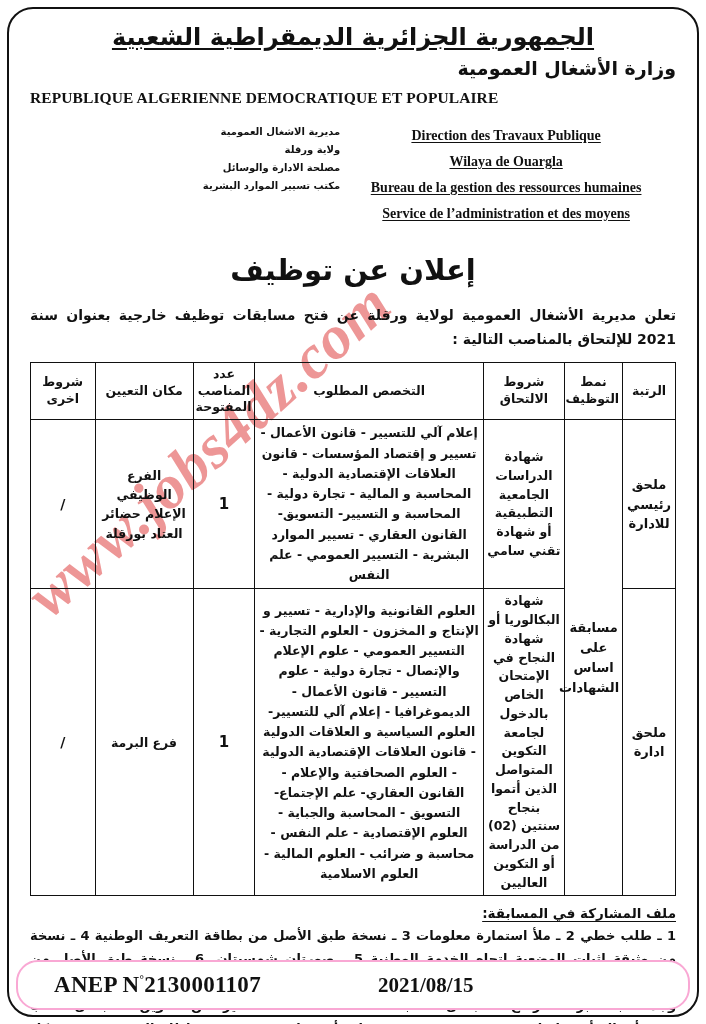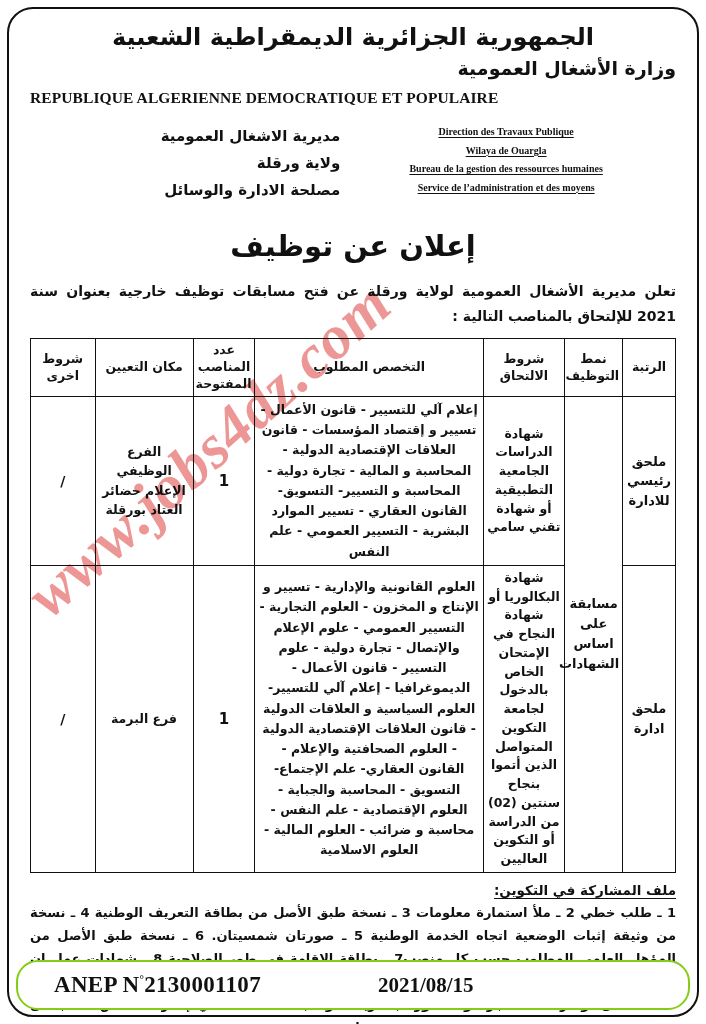--- a/index.html
+++ b/index.html
@@ -57,20 +57,21 @@
     direction:ltr;
   }
 
   
   .hdr-ar1{
     text-align:center;
     font-family:"DejaVu Sans","Liberation Sans",sans-serif;
     font-weight:bold;
     font-size:24px;
     line-height:1.25;
+    text-decoration:underline;
     text-underline-offset:3px;
     margin:6px 0 2px 0;
   }
   .hdr-ar2{
     font-family:"DejaVu Sans","Liberation Sans",sans-serif;
     font-weight:bold;
     font-size:19px;
     line-height:1.3;
     margin:4px 0 6px 0;
   }
@@ -89,31 +90,31 @@
     display:flex;
     justify-content:space-between;
     align-items:flex-start;
     margin-top:14px;
     padding:0 4px;
   }
   .org-ar{
     text-align:right;
     font-family:"DejaVu Sans","Liberation Sans",sans-serif;
     font-weight:bold;
-    font-size:15px;
+    font-size:10px;
     line-height:1.78;
     width:48%;
   }
   .org-fr{
     direction:ltr;
     text-align:center;
     width:52%;
     font-family:"Liberation Serif",serif;
     font-weight:bold;
-    font-size:10px;
+    font-size:14px;
     line-height:1.85;
   }
   .org-fr div{
     text-decoration:underline;
     text-underline-offset:2px;
   }
 
   
   .title{
     text-align:center;
@@ -192,21 +193,21 @@
     text-align:justify;
     text-align-last:right;
   }
   .note-body.center-last{text-align-last:center;}
 
   
   .footer{
     position:absolute;
     left:16px;right:16px;bottom:14px;
     height:46px;
-    border:2px solid #84cc16;
+    border:2px solid #f9a8d4;
     border-radius:22px;
     display:flex;
     align-items:center;
     direction:ltr;
     z-index:4;
     background:#fff;
   }
   .anep{
     font-family:"Liberation Serif",serif;
     font-weight:bold;
@@ -247,20 +248,21 @@
       <div class="org-fr">
         <div>Direction des Travaux Publique</div>
         <div>Wilaya de Ouargla</div>
         <div>Bureau de la gestion des ressources humaines</div>
         <div>Service de l’administration et des moyens</div>
       </div>
       <div class="org-ar">
         <div>مديرية الاشغال العمومية</div>
         <div>ولاية ورقلة</div>
         <div>مصلحة الادارة والوسائل</div>
+        <div>مكتب تسيير الموارد البشرية</div>
       </div>
     </div>
 
     <div class="title">إعلان عن توظيف</div>
     <div class="lead">تعلن مديرية الأشغال العمومية لولاية ورقلة عن فتح مسابقات توظيف خارجية بعنوان سنة 2021 للإلتحاق بالمناصب التالية :</div>
 
     <table class="jobs">
       <colgroup>
         <col class="c-rank">
           <col class="c-mode">
@@ -296,21 +298,21 @@
           <td class="cond">شهادة البكالوريا أو شهادة النجاح في الإمتحان الخاص بالدخول لجامعة التكوين المتواصل الذين أتموا بنجاح سنتين (02) من الدراسة أو التكوين العاليين</td>
           <td class="spec">العلوم القانونية والإدارية - تسيير و الإنتاج و المخزون - العلوم التجارية - التسيير العمومي - علوم الإعلام والإتصال - تجارة دولية - علوم التسيير - قانون الأعمال - الديموغرافيا - إعلام آلي للتسيير- العلوم السياسية و العلاقات الدولية - قانون العلاقات الإقتصادية الدولية - العلوم الصحافتية والإعلام - القانون العقاري- علم الإجتماع- التسويق - المحاسبة والجباية - العلوم الإقتصادية - علم النفس - محاسبة و ضرائب - العلوم المالية - العلوم الاسلامية</td>
           <td class="count">1</td>
           <td class="place">فرع البرمة</td>
           <td class="other">/</td>
         </tr>
       </tbody>
     </table>
 
     <div class="notes">
-      <div class="note-head">ملف المشاركة في التكوين:</div>
+      <div class="note-head">ملف المشاركة في المسابقة:</div>
       <div class="note-body center-last">1 ـ طلب خطي 2 ـ ملأ استمارة معلومات 3 ـ نسخة طبق الأصل من بطاقة التعريف الوطنية 4 ـ نسخة من وثيقة إثبات الوضعية اتجاه الخدمة الوطنية 5 ـ صورتان شمسيتان. 6 ـ نسخة طبق الأصل من المؤهل العلمي المطلوب حسب كل منصب7 ـ بطاقة الإقامة في طور الصلاحية 8 ـ شهادات عمل إن وجدت تثبت خبرة المترشح حسب كل منصب9 ـ كشف نقاط السنة الأخيرة من التكوين حسب كل منصب 10 ـ أعمال أو دراسات منجزة و منشورة بنشريات أو مجلات معتمدة في إطار التخصص حسب كل منصب إن وجدت</div>
     </div>
 
   </div>
 
   <div class="footer">
     <div class="anep"><span>ANEP N</span><sup>°</sup><span>2130001107</span></div>
     <div class="fdate">2021/08/15</div>
   </div>
 

